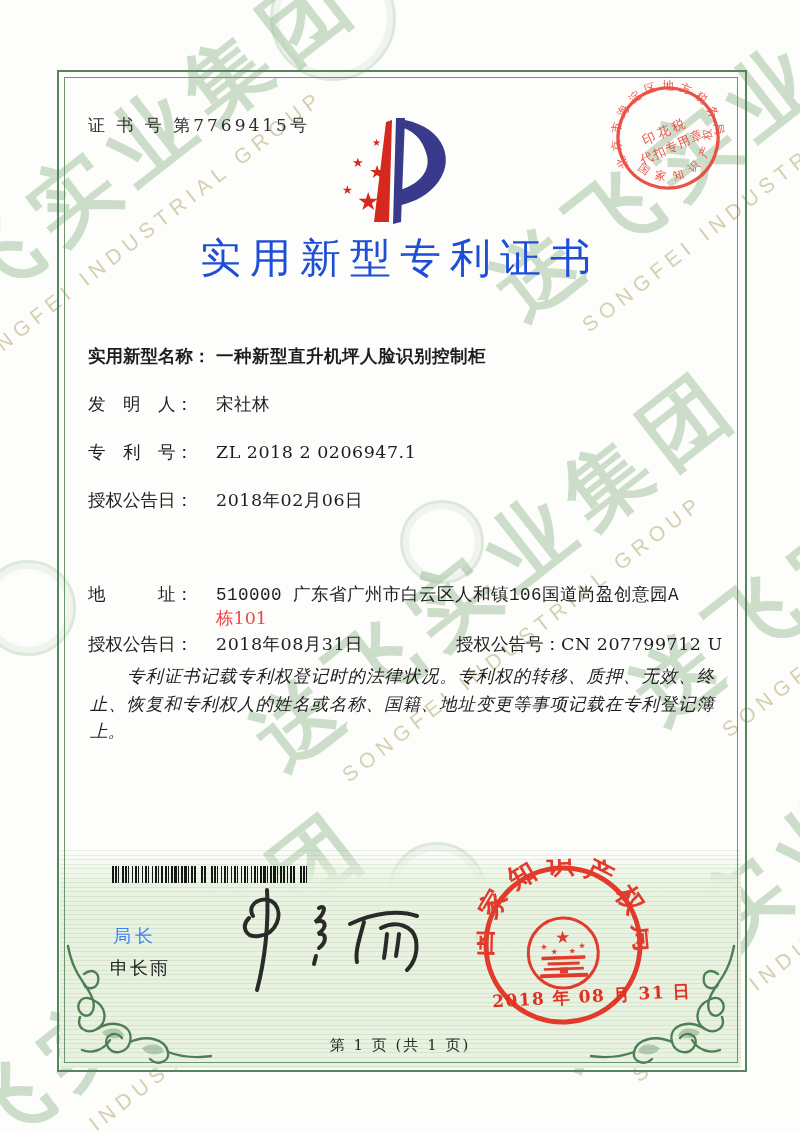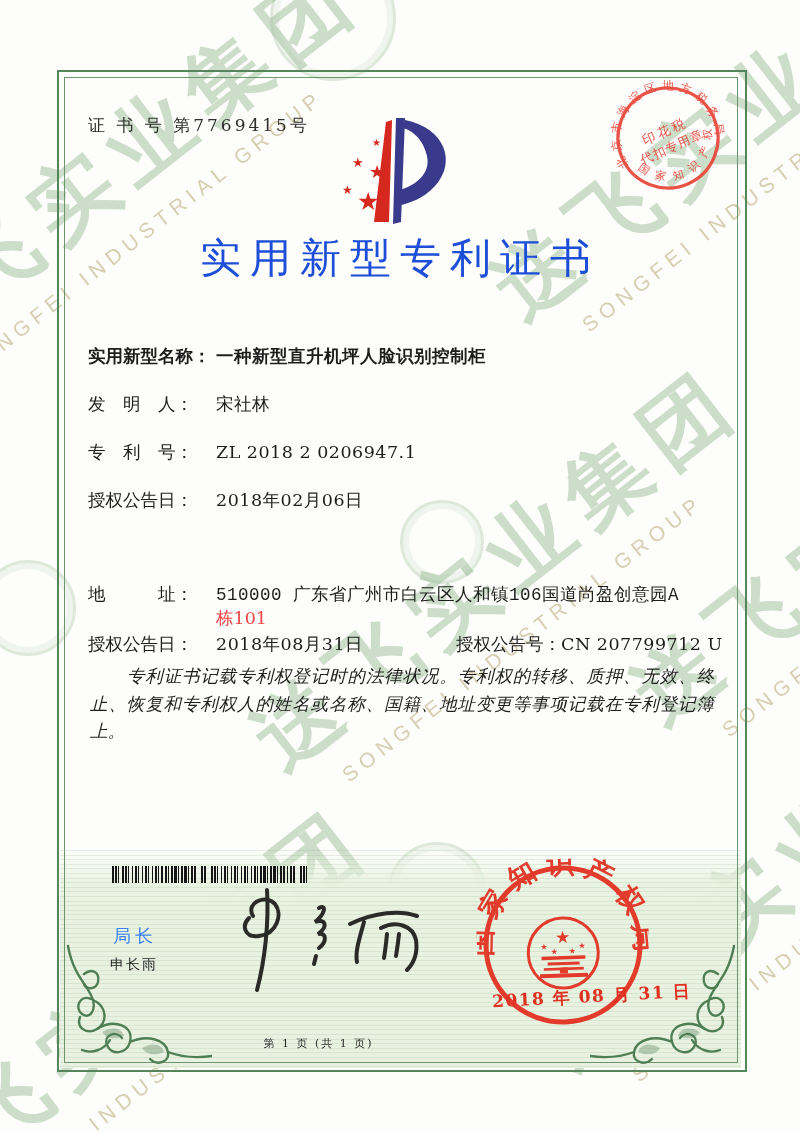--- a/index.html
+++ b/index.html
@@ -36,28 +36,28 @@
   .frow-right{position:absolute;left:456px;font-size:17.5px;z-index:6;white-space:nowrap;}
   .paras{position:absolute;left:90px;top:663px;width:624px;font-size:17.5px;line-height:27.6px;
          font-style:italic;color:#1f1f1f;z-index:6;text-align:justify;}
   .paras p{margin:0;text-indent:37px;}
 
   
   .barcode{position:absolute;left:112px;top:866px;width:198px;height:17px;z-index:6;
     background:repeating-linear-gradient(90deg,#161616 0 1.6px,transparent 1.6px 3px,
       #161616 3px 5.2px,transparent 5.2px 6.4px,#161616 6.4px 7.3px,transparent 7.3px 9.9px);}
   .sig-role{position:absolute;left:113px;top:924px;font-size:18px;letter-spacing:4px;z-index:6;color:#3b82f6;}
-  .sig-name{position:absolute;left:110px;top:956px;font-size:14px;letter-spacing:2px;z-index:6;color:#222;}
+  .sig-name{position:absolute;left:110px;top:956px;font-size:18px;letter-spacing:2px;z-index:6;color:#222;}
   .sig-script{position:absolute;left:215px;top:882px;z-index:6;}
   .seal{position:absolute;left:477px;top:859px;width:172px;height:172px;z-index:7;transform:rotate(-2deg);}
   .seal-date{position:absolute;left:492px;top:985px;font-size:17px;font-weight:700;color:#df3020;
              letter-spacing:1.5px;z-index:8;transform:rotate(-3deg);white-space:nowrap;}
   .taxstamp{position:absolute;left:609px;top:79px;width:118px;height:118px;z-index:7;
             transform:rotate(-24deg);opacity:0.93;}
-  .footer{position:absolute;left:0;width:637px;top:1036px;text-align:center;font-size:11px;
+  .footer{position:absolute;left:0;width:800px;top:1036px;text-align:center;font-size:15px;
           letter-spacing:2px;color:#2a2a2a;z-index:6;}
 </style>
 </head>
 <body>
 
 <div class="page">
 
   <div class="wm" style="left:-150px;top:300px;">
     <div class="wm-cn">送飞实业集团</div>
     <div class="wm-en">SONGFEI INDUSTRIAL GROUP</div>

